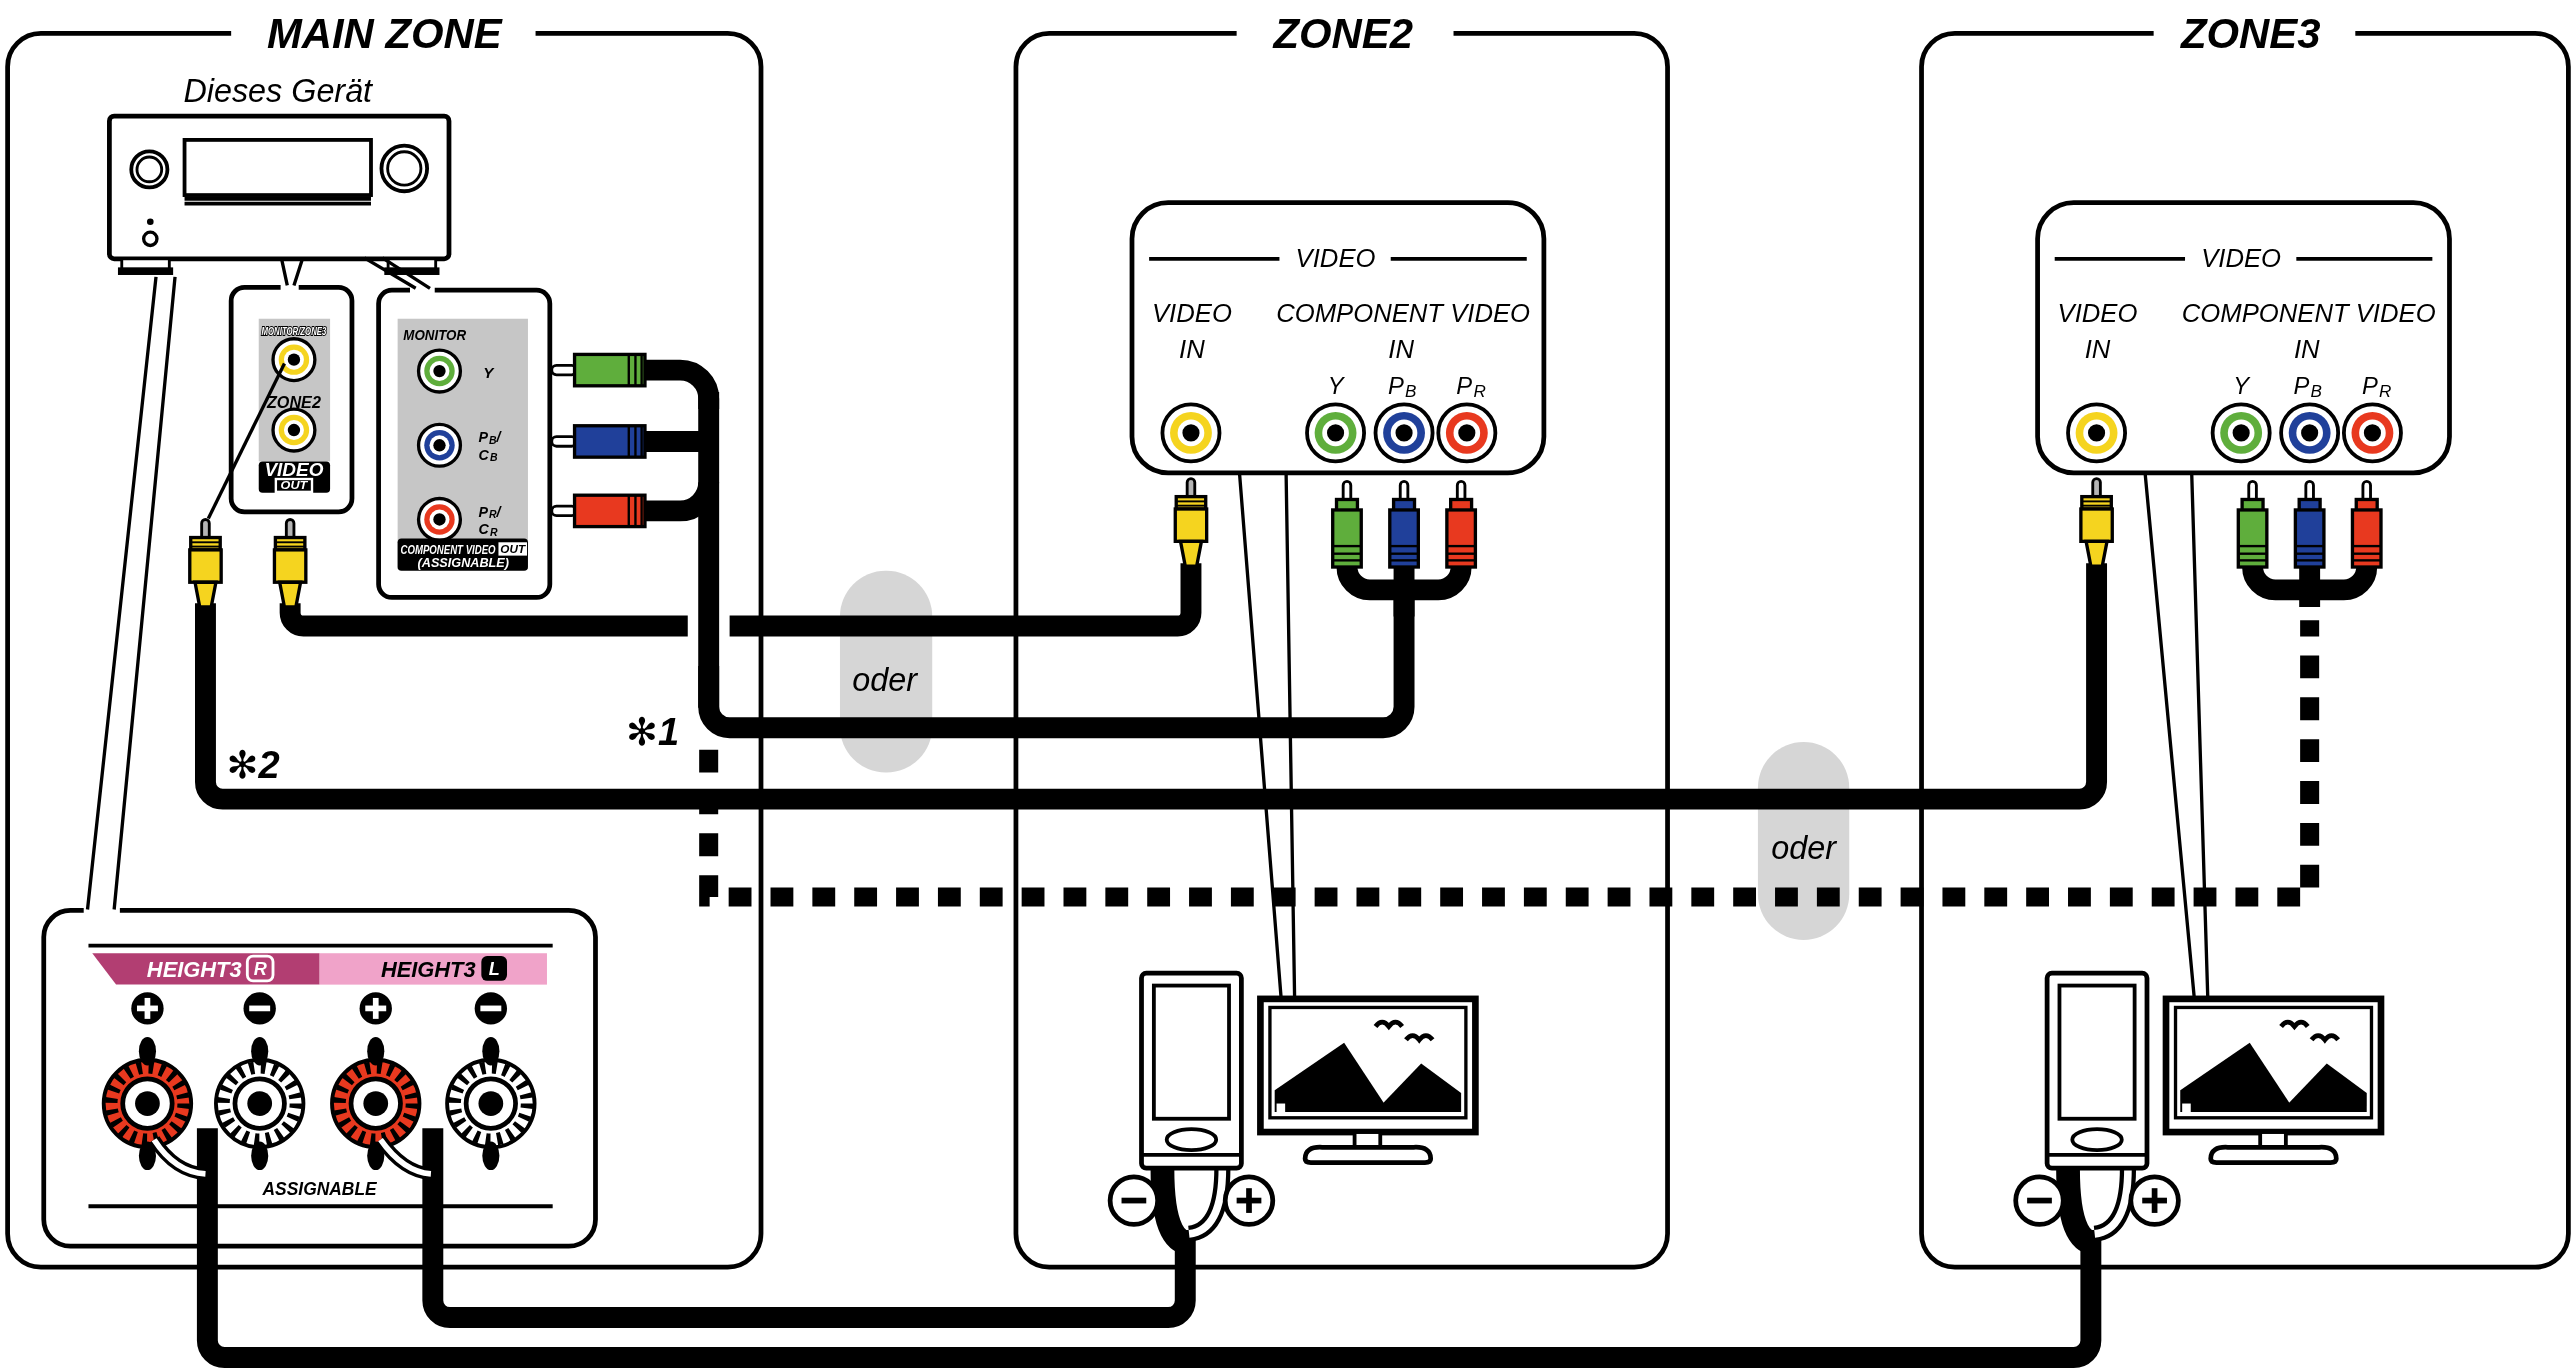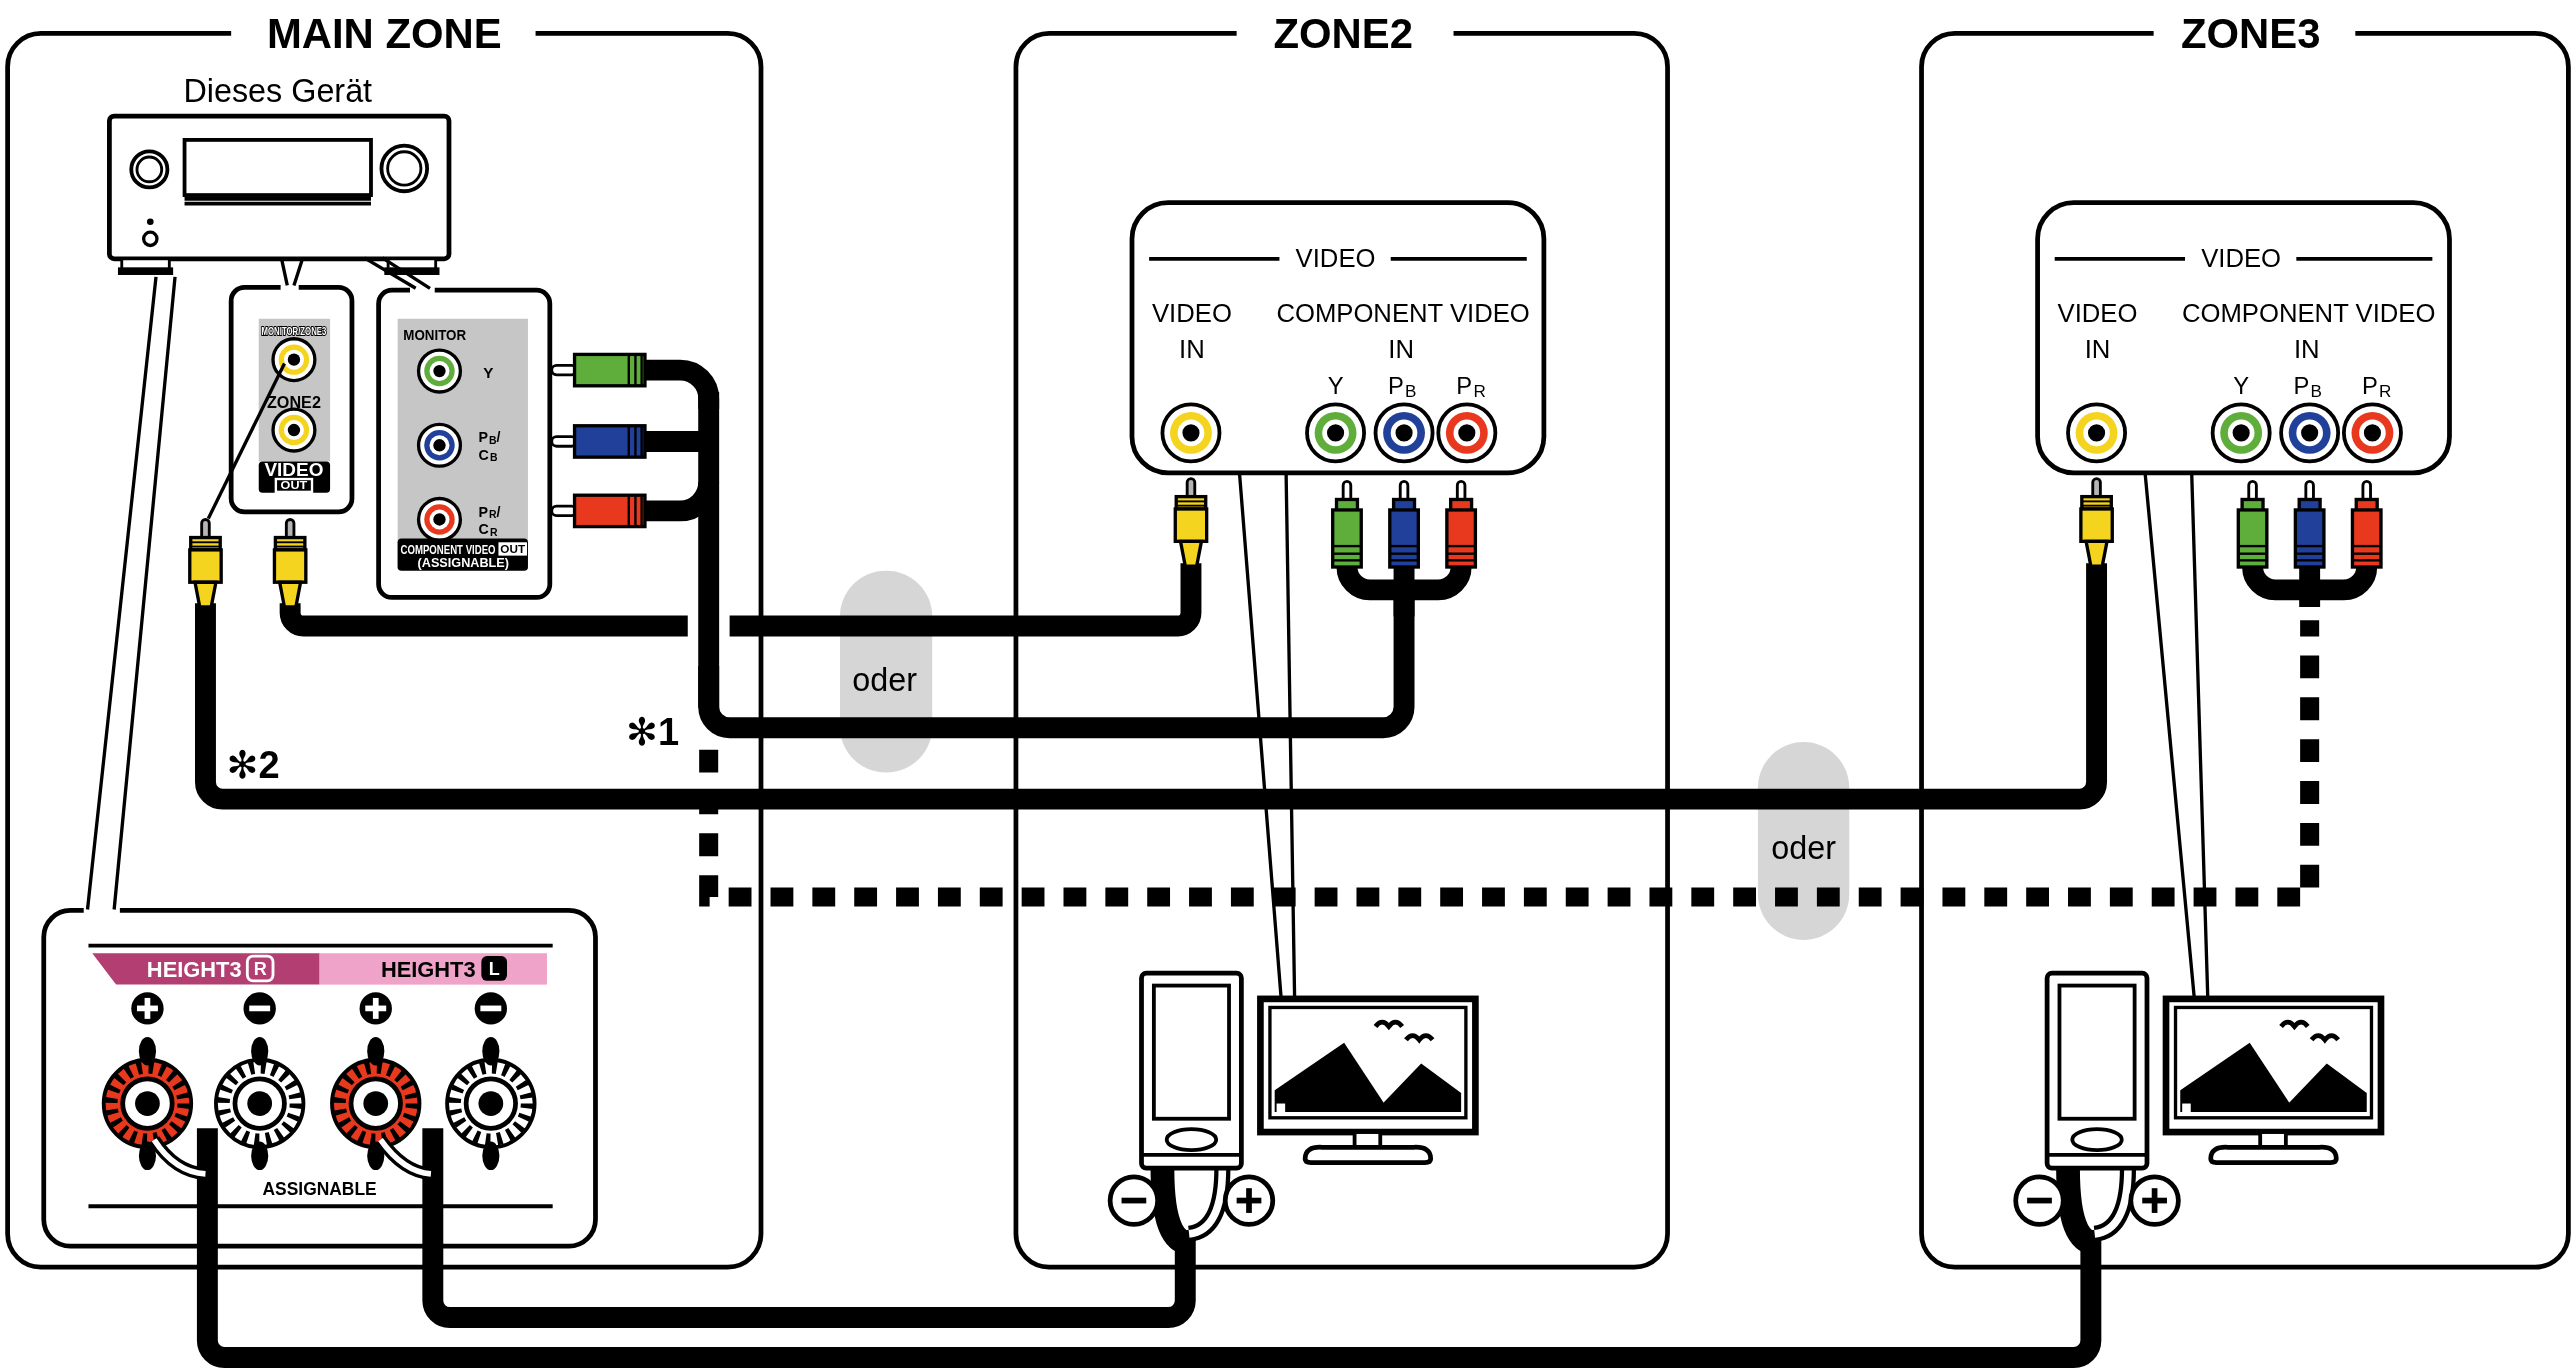--- a/index.html
+++ b/index.html
@@ -1,16 +1,16 @@
 <!DOCTYPE html>
 <html style="--yellow: #f5d41f; --green: #5fae3c; --blue: #20409a; --red: #e8391f; --panel_gray: #c6c6c6; --pill_gray: #d6d6d6; --maroon: #b23e72; --pink: #f0a3c9; --pin_gray: #b5b5b5;font-size:15px"><head>
 <meta charset="utf-8">
 <style>
   html,body{margin:0;padding:0;background:#fff;}
-  .stage{width:2576px;height:1369px;position:relative;overflow:hidden;background:#fff;}
+  .stage{width:2576px;height:1369px;position:relative;overflow:hidden;background:#fff;font-style:italic;}
   svg{display:block;}
   .t{font-family:"Liberation Sans","DejaVu Sans",sans-serif;font-weight:bold;fill:#000;}
   .reg{font-weight:normal;}
   .tw{fill:#fff;}
   .outlined{stroke:#000;stroke-width:2.2px;paint-order:stroke;}
   .yellow{color:var(--yellow);}
   .green{color:var(--green);}
   .blue{color:var(--blue);}
   .red{color:var(--red);}
   .white{color:#ffffff;}

